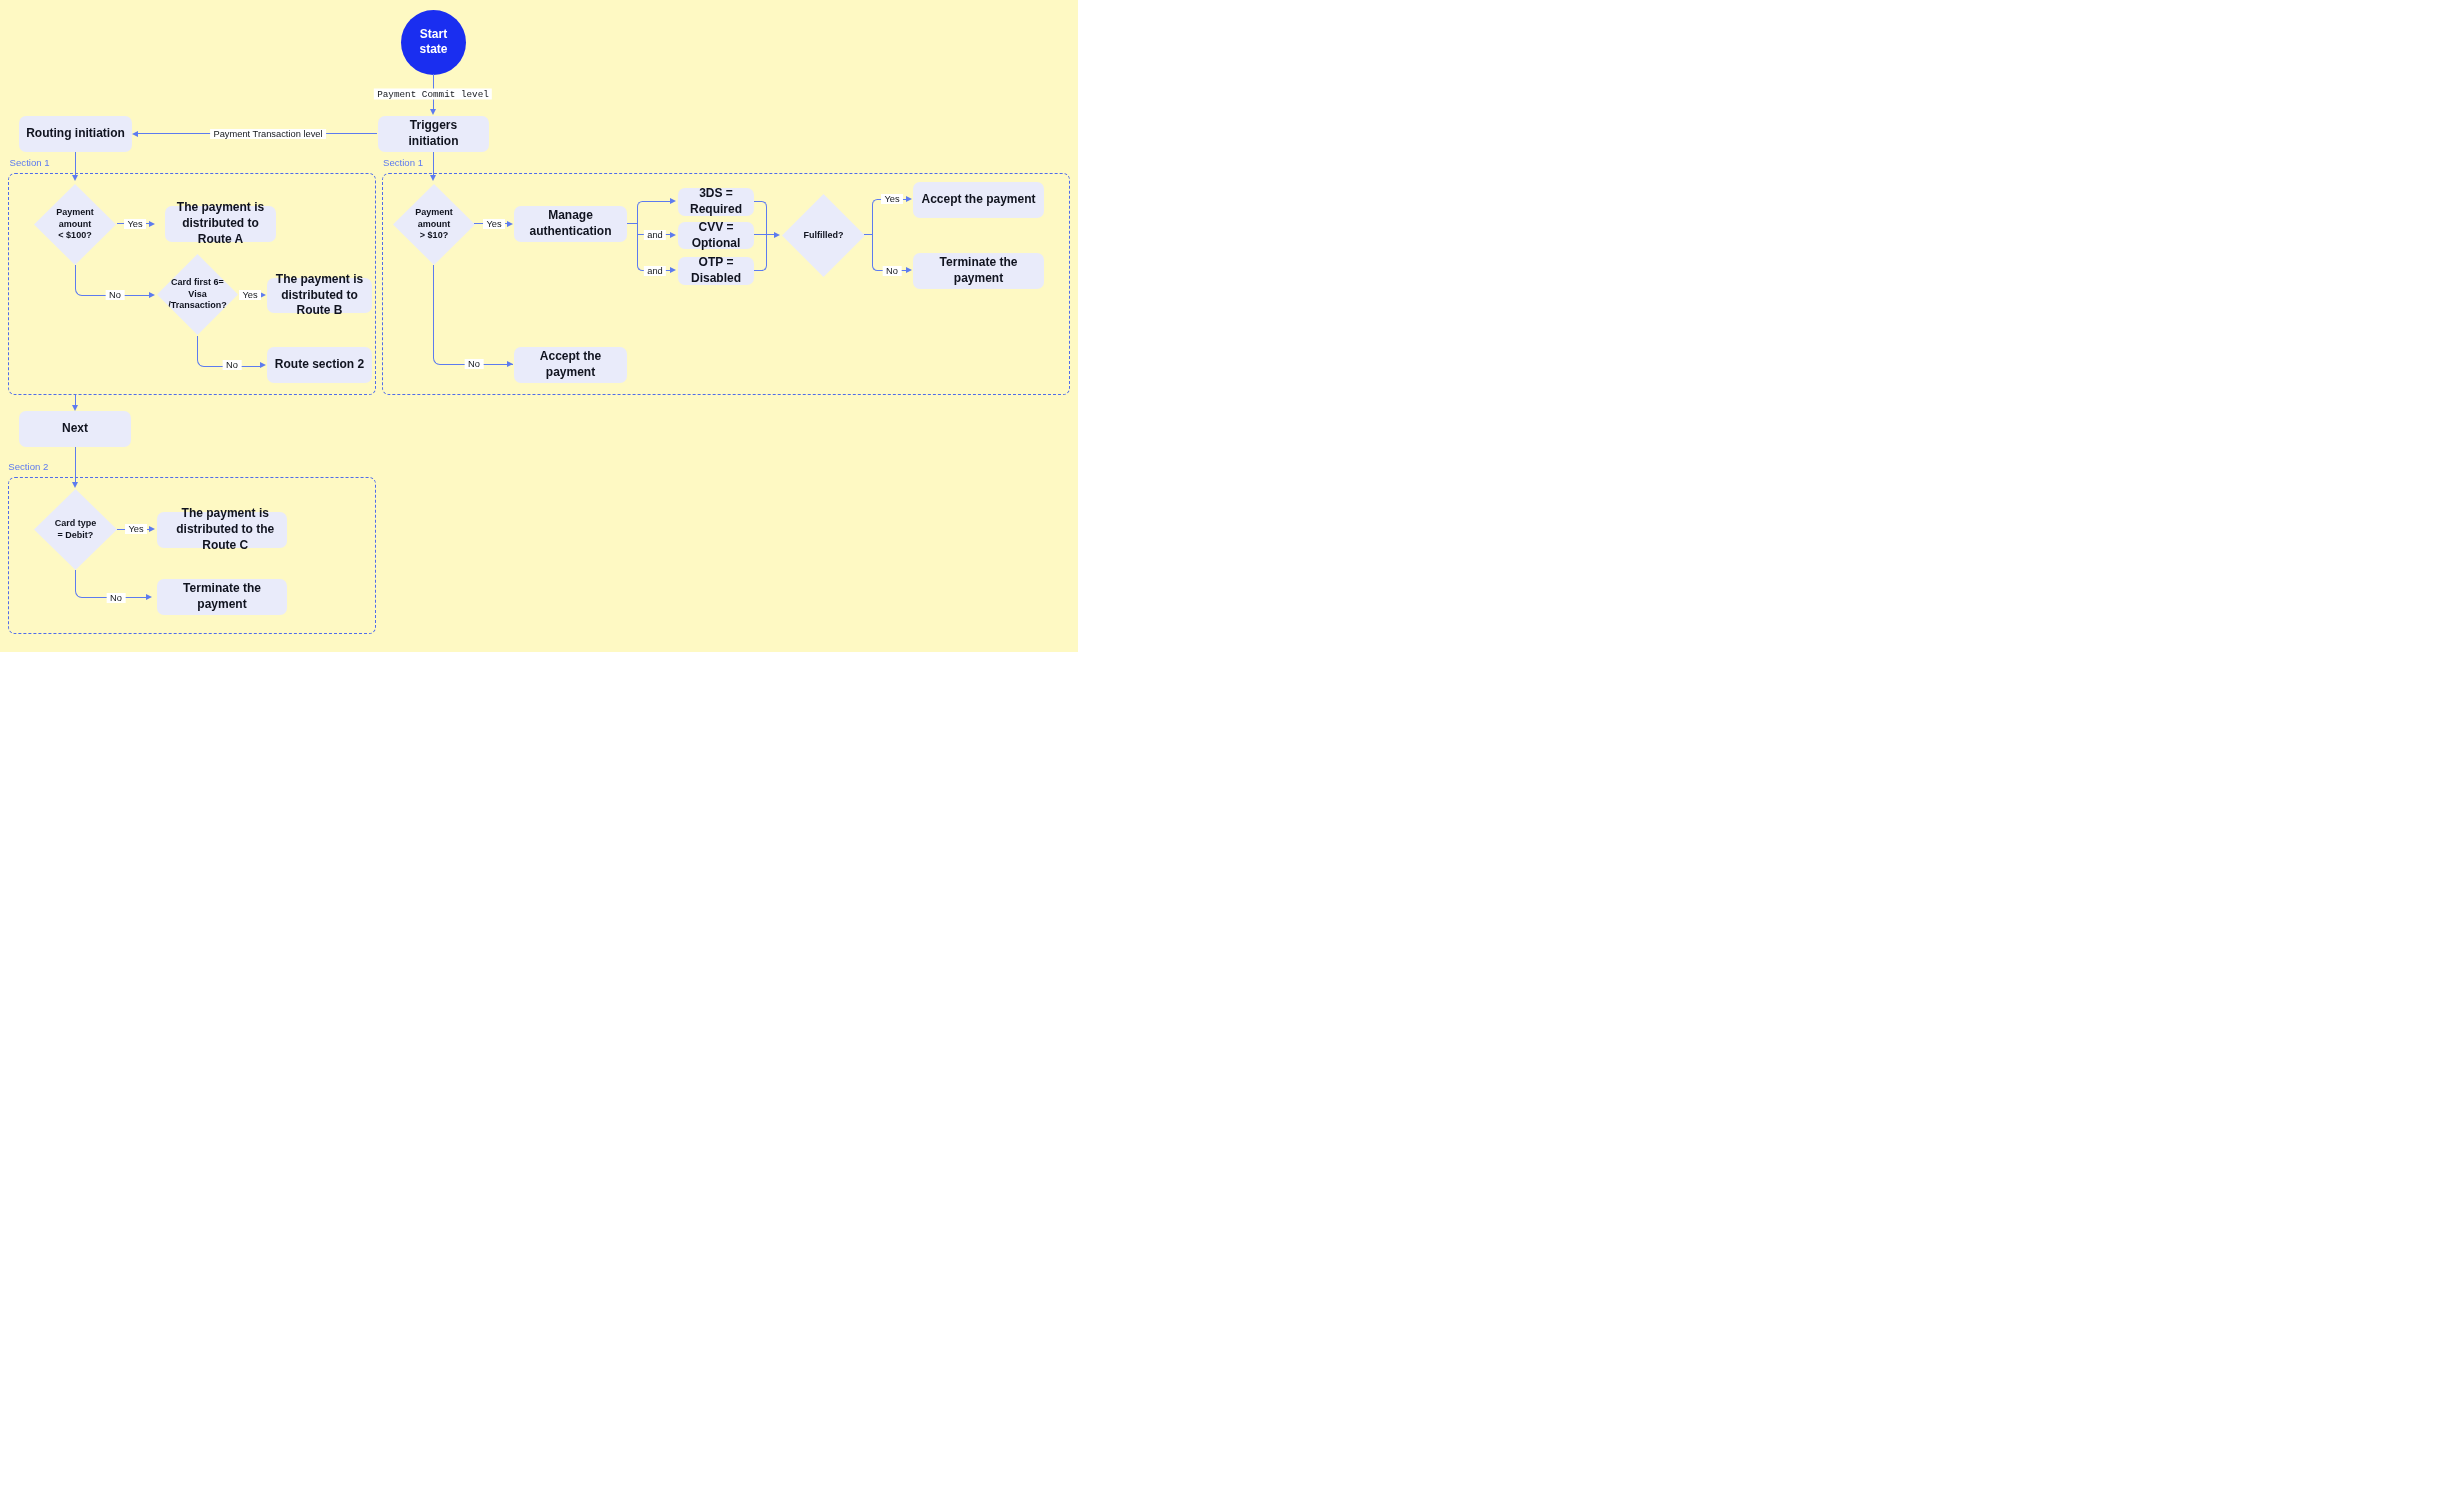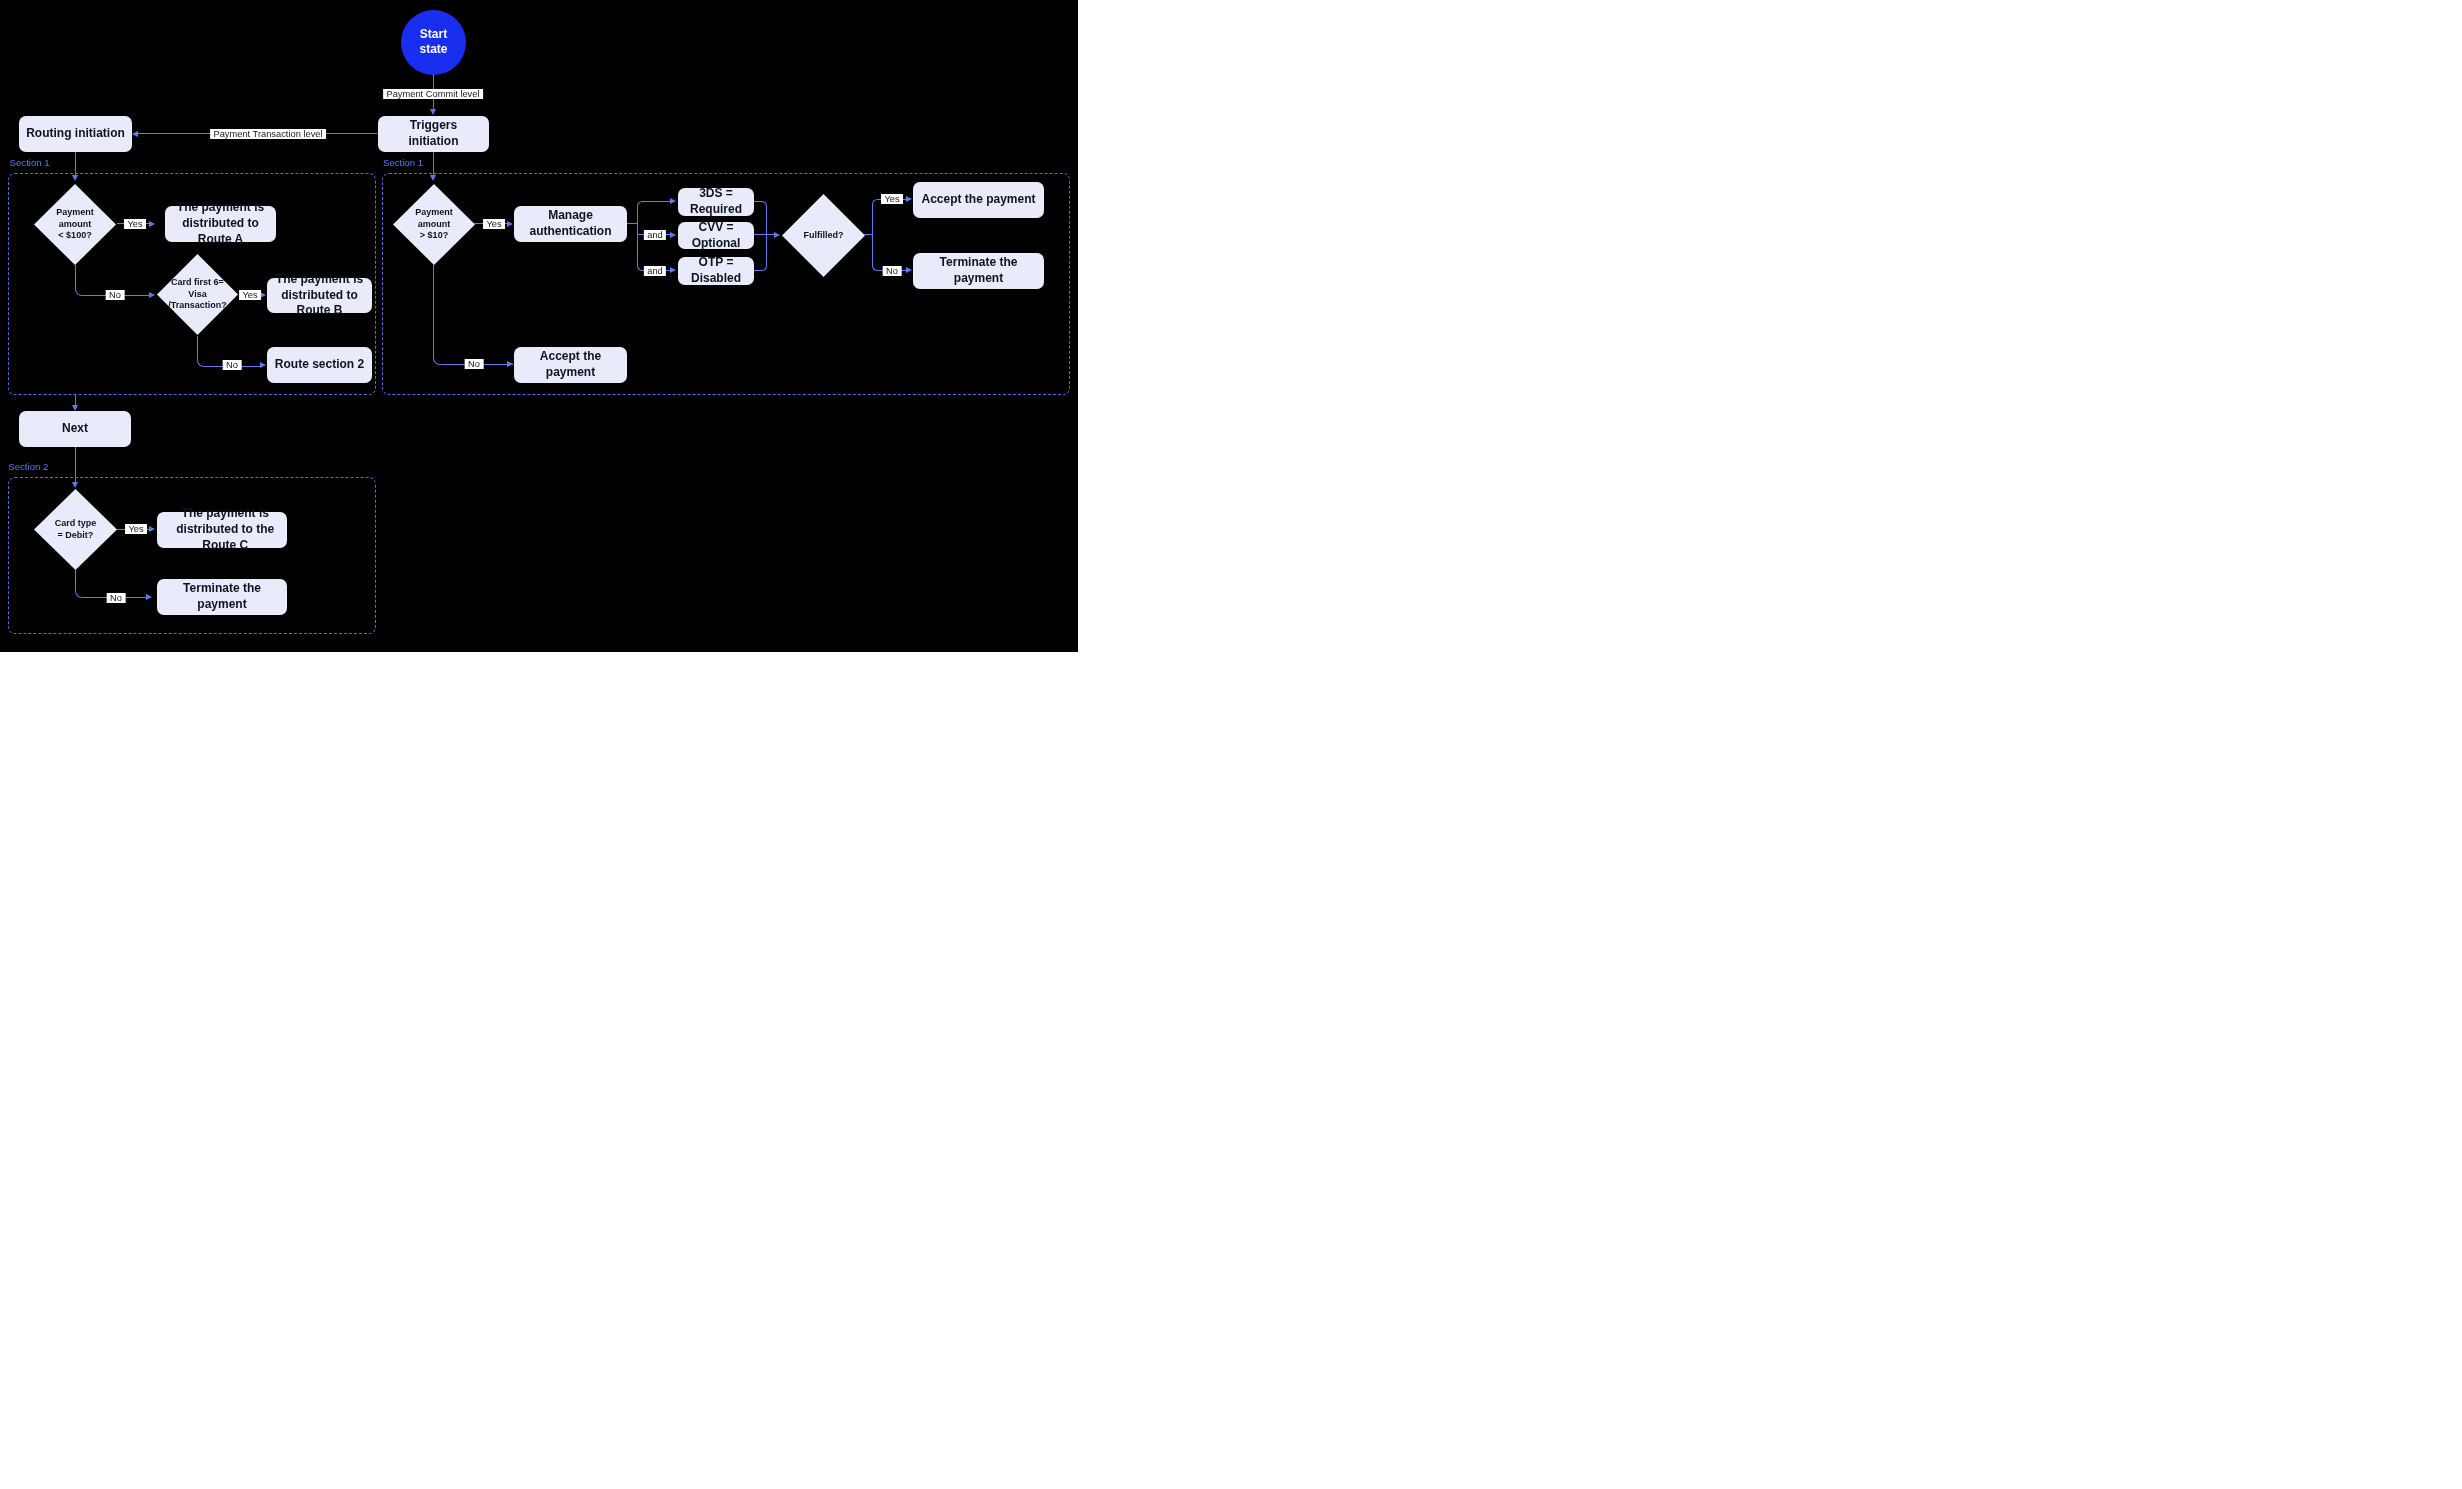--- a/index.html
+++ b/index.html
@@ -1,17 +1,17 @@
 <!DOCTYPE html>
 <html style="font-size:11px"><head>
 <meta charset="utf-8">
 <style>
   html,body{margin:0;padding:0;background:#ffffff;}
   .canvas{
-    position:relative;width:1078px;height:652px;background:#000000;
+    position:relative;width:1078px;height:652px;background:#fef9c3;
     font-family:"Liberation Sans", sans-serif;overflow:hidden;
   }
   .node{
     position:absolute;background:#e9ebfa;border-radius:6.9px;
     display:flex;align-items:center;justify-content:center;text-align:center;
     font-weight:bold;font-size:12px;color:#10131f;line-height:1.32;padding:1.4px 5.5px;
     box-sizing:border-box;
   }
   .diamond{
     position:absolute;background:#e9ebfa;
@@ -50,21 +50,21 @@
 <body>
 
 <div class="canvas">
 
   <div class="circle" style="left:401px;top:9.6px;width:65px;height:65px;">
     <span>Start</span>
     <span>state</span>
   </div>
   <div class="vline" style="left:433px;top:74px;height:35px;"></div>
   <div class="ah-down" style="left:430px;top:109px;"></div>
-  <div class="lbl" style="left:433px;top:94px;">Payment Commit level</div>
+  <div class="lbl" style="left:433px;top:94px;font-family:Liberation Mono, monospace;">Payment Commit level</div>
 
   <div class="node" style="left:378px;top:116px;width:111px;height:36px;">Triggers initiation</div>
   <div class="node" style="left:19px;top:116px;width:113px;height:36px;">Routing initiation</div>
   <div class="hline" style="left:136px;top:133px;width:241px;"></div>
   <div class="ah-left" style="left:132px;top:131px;"></div>
   <div class="lbl" style="left:268px;top:134px;">Payment Transaction level</div>
 
   <div class="vline" style="left:75px;top:152px;height:23.4px;"></div>
   <div class="ah-down" style="left:72px;top:175px;"></div>
   <div class="vline" style="left:433px;top:152px;height:23.4px;"></div>

